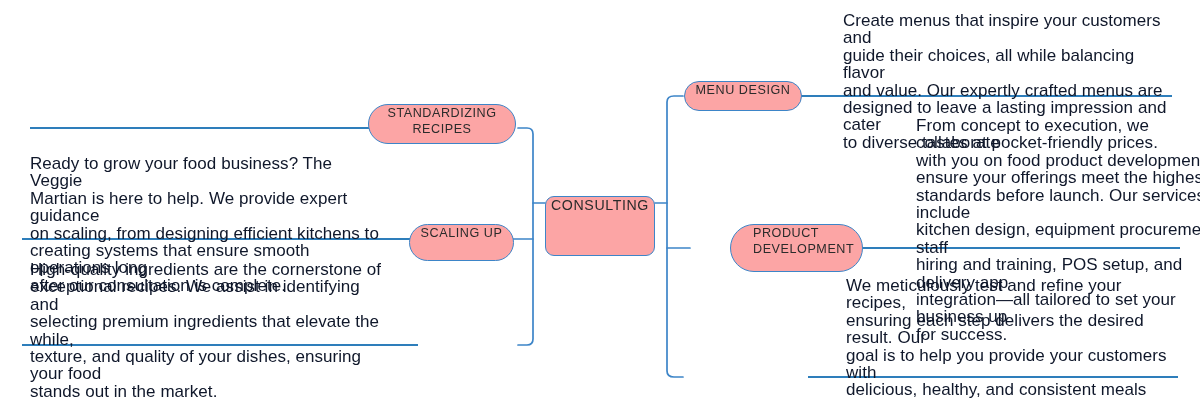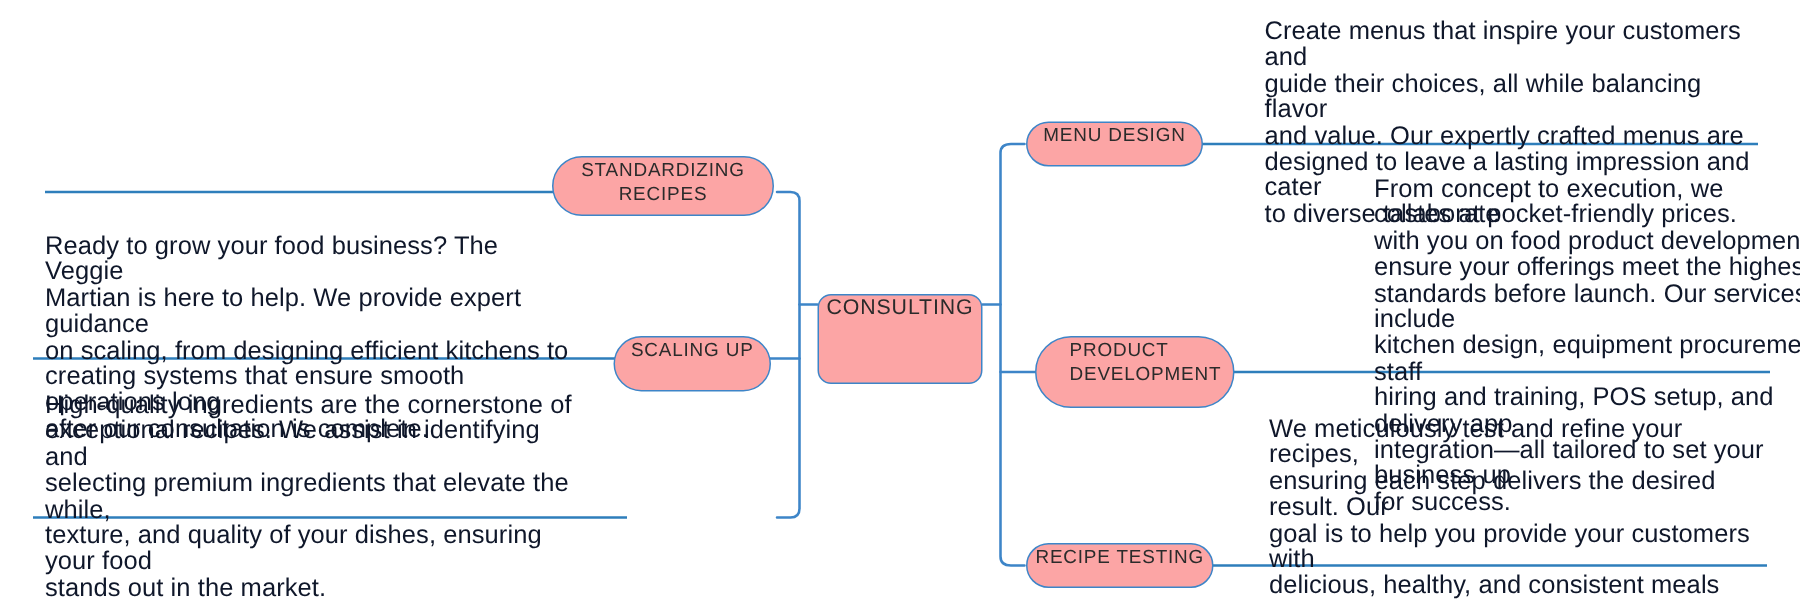--- a/index.html
+++ b/index.html
@@ -139,22 +139,19 @@
 
 
   <div class="node center" style="left:545px; top:181px; width:110px; height:60px;margin-top:15px;">
     <span class="node-label">CONSULTING</span>
   </div>
 
   <div class="node" style="left:684px; top:81px; width:118px; height:30px;">
     <span class="node-label">MENU DESIGN</span>
   </div>
 
-  <div class="node leftalign" style="left:690px; top:224px; width:133px; height:48px;">
+  <div class="node leftalign" style="left:730px; top:224px; width:133px; height:48px;">
     <span class="node-label">PRODUCT
 DEVELOPMENT</span>
   </div>
 
-  <div class="node" style="left:684px; top:362px; width:125px; height:30px;">
-    <span class="node-label">RECIPE TESTING</span>
-  </div>
 
 </div>
 
 </body></html>

